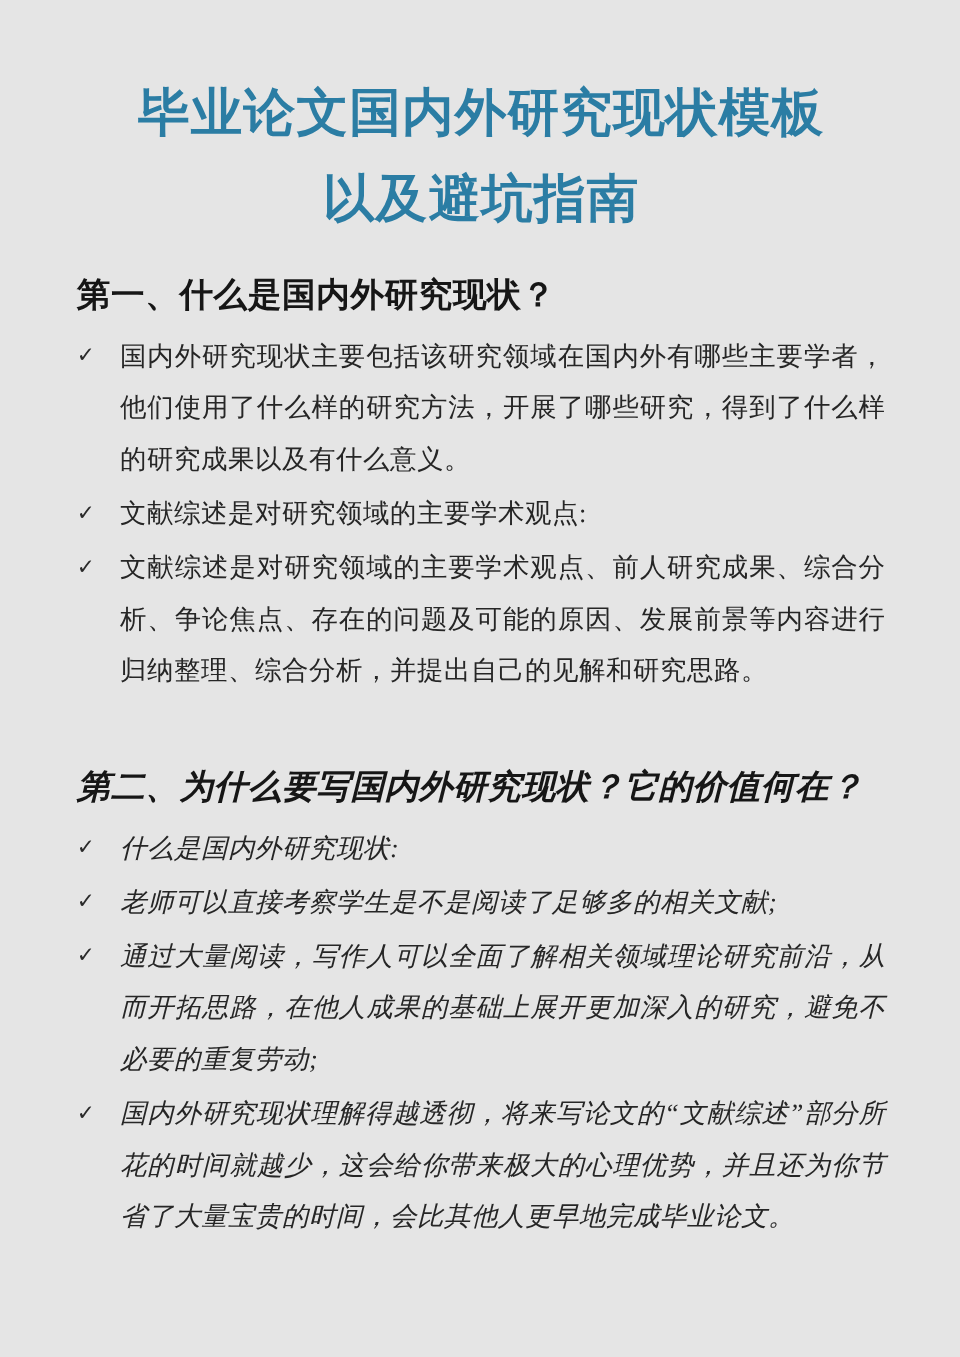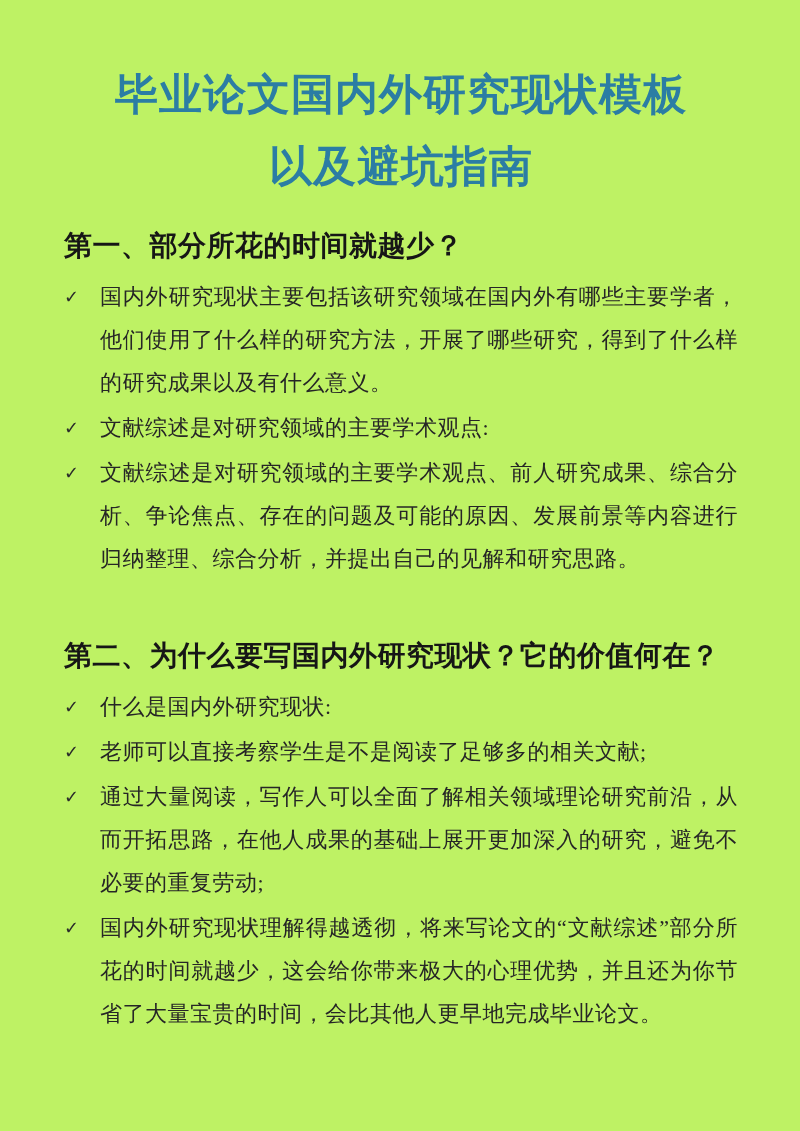--- a/index.html
+++ b/index.html
@@ -1,20 +1,20 @@
 <!DOCTYPE html>
 <html lang="zh"><head>
 <meta charset="utf-8">
 <style>
   html, body { margin: 0; padding: 0; background: #ffffff; }
   .page {
     position: relative;
     width: 800px;
     height: 1131px;
-    background: #bef264;
+    background: #e5e5e5;
     box-sizing: border-box;
     padding: 58px 62px 0 64px;
     overflow: hidden;
     font-family: "Liberation Serif", serif;
     color: #262626;
   }
   .doc-title {
     text-align: center;
     color: #2b7da4;
     font-family: "Liberation Sans", sans-serif;
@@ -28,21 +28,21 @@
   .section { margin-top: 26px; }
   .section-heading {
     font-family: "Liberation Sans", sans-serif;
     font-weight: bold;
     color: #161616;
     font-size: 28px;
     line-height: 1.25;
     margin: 0 0 12px 0;
     letter-spacing: 0.5px;
   }
-  .section + .section { margin-top: 58px; }
+  .section + .section { margin-top: 58px; font-style: italic; }
   .bullet {
     display: flex;
     align-items: flex-start;
     margin: 0 0 2px 0;
   }
   .check {
     flex: 0 0 36px;
     width: 36px;
     font-size: 18px;
     line-height: 43px;
@@ -64,21 +64,21 @@
 <body>
 
 <div class="page">
 
   <h1 class="doc-title">
     <span class="tline">毕业论文国内外研究现状模板</span>
     <span class="tline">以及避坑指南</span>
   </h1>
 
   <div class="section">
-    <h2 class="section-heading">第一、部分所花的时间就越少？</h2>
+    <h2 class="section-heading">第一、什么是国内外研究现状？</h2>
 
     <div class="bullet">
       <span class="check">✓</span>
       <p class="btext">国内外研究现状主要包括该研究领域在国内外有哪些主要学者，他们使用了什么样的研究方法，开展了哪些研究，得到了什么样的研究成果以及有什么意义。</p>
     </div>
     <div class="bullet">
       <span class="check">✓</span>
       <p class="btext">文献综述是对研究领域的主要学术观点:</p>
     </div>
     <div class="bullet">

